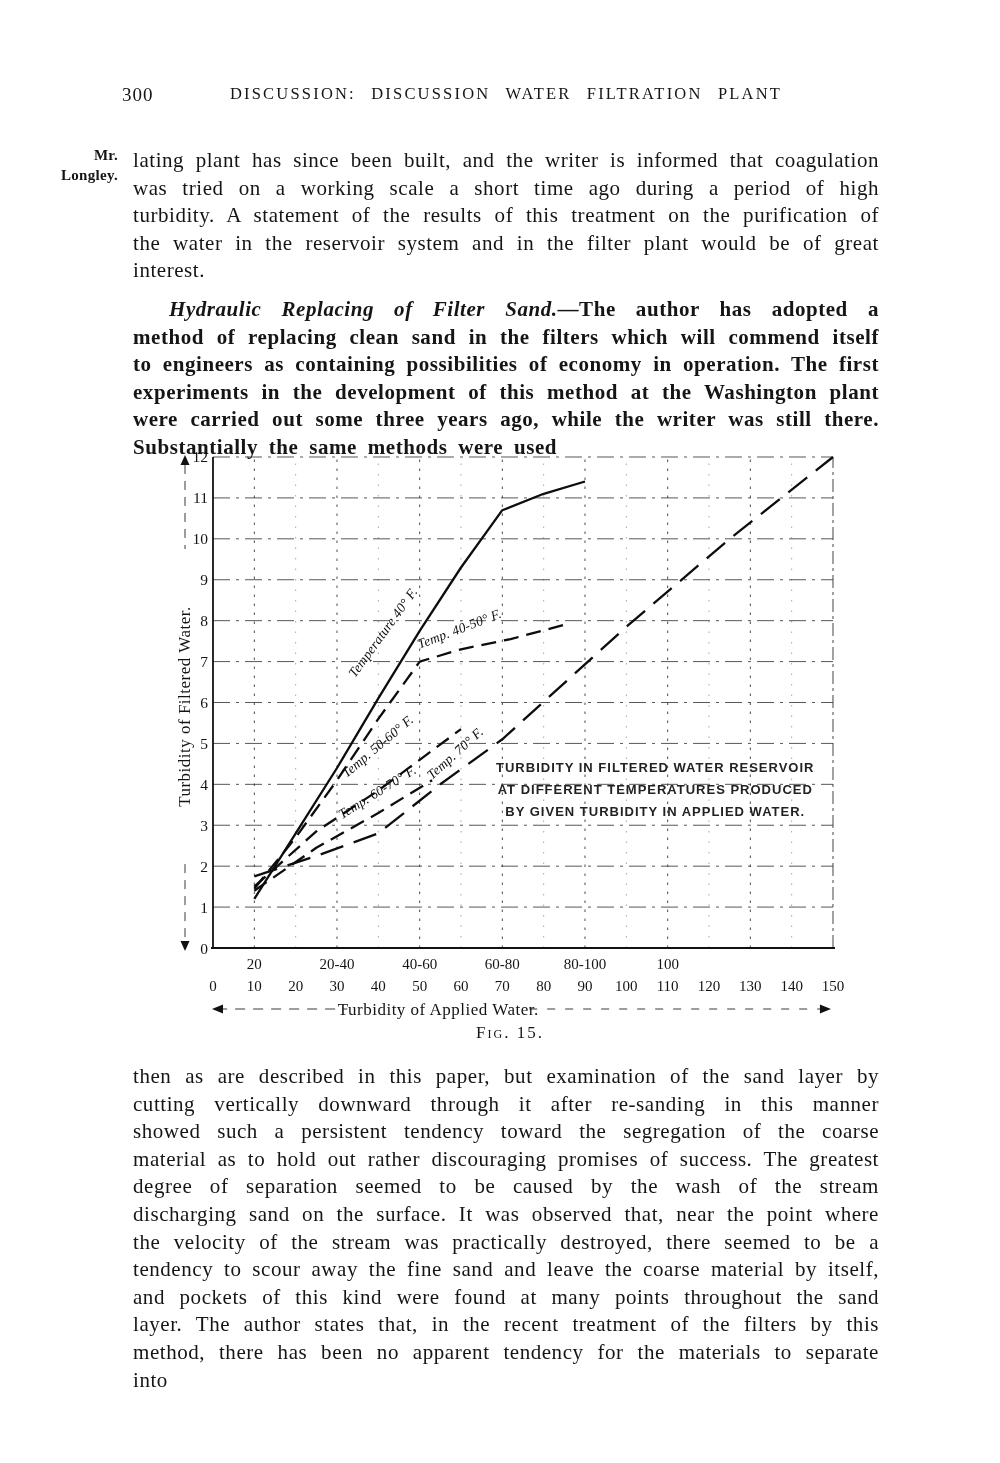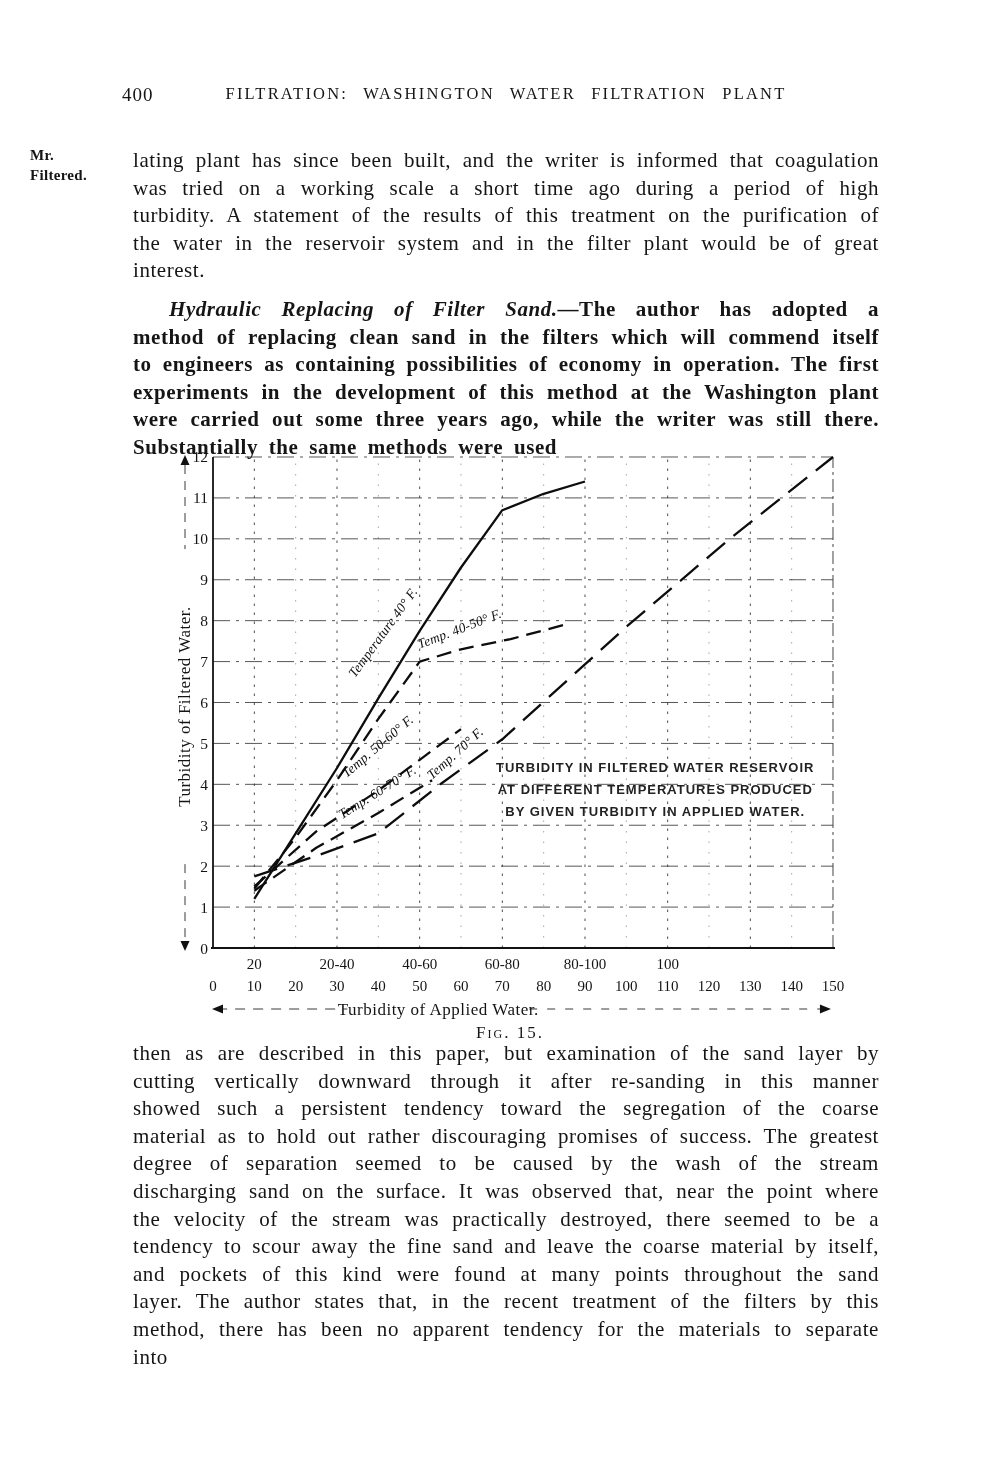--- a/index.html
+++ b/index.html
@@ -9,24 +9,24 @@
     background:#ffffff;
     font-family:"Liberation Serif", serif;
     color:#151515;
     overflow:hidden;
   }
   .header{position:absolute;top:84px;left:122px;width:768px;height:26px;}
   .pagenum{position:absolute;left:0;top:0;font-size:19px;letter-spacing:1px;}
   .running{display:block;text-align:center;font-size:16.5px;letter-spacing:2.2px;word-spacing:9px;}
   .margin-note{
     position:absolute;top:145px;left:30px;width:88px;
-    font-size:15px;line-height:20px;font-weight:bold;letter-spacing:.3px;
+    text-align:right;font-size:15px;line-height:20px;font-weight:bold;letter-spacing:.3px;
   }
   .text-top{position:absolute;top:136px;left:122px;width:768px;}
-  .text-bottom{position:absolute;top:1029px;left:122px;width:768px;}
+  .text-bottom{position:absolute;top:1052px;left:122px;width:768px;}
   .para{
     margin:11px;font-size:21px;line-height:27.6px;
     text-align:justify;word-spacing:5px;letter-spacing:.55px;
   }
   .para.indent{text-indent:36px;font-weight:bold;}
   .lead-italic{font-style:italic;}
   .fig-wrap{position:absolute;top:438px;left:150px;width:720px;height:585px;}
   .caption{
     position:absolute;top:1023px;left:150px;width:720px;text-align:center;
     font-size:17px;font-variant:small-caps;letter-spacing:2px;
@@ -40,27 +40,27 @@
   svg .curve{fill:none;stroke:#0d0d0d;stroke-width:2.3;stroke-linejoin:round;}
   svg .grid{stroke:#3a3a3a;stroke-width:1;}
   svg .axis{stroke:#111;}
 </style>
 </head>
 <body>
 
 <div class="page">
 
   <div class="header">
-    <span class="pagenum">400</span>
-    <span class="running">FILTRATION: WASHINGTON WATER FILTRATION PLANT</span>
+    <span class="pagenum">300</span>
+    <span class="running">DISCUSSION: DISCUSSION WATER FILTRATION PLANT</span>
   </div>
 
   <div class="margin-note">
     <div>Mr.</div>
-    <div>Filtered.</div>
+    <div>Longley.</div>
   </div>
 
   <div class="text-top">
     <p class="para">lating plant has since been built, and the writer is informed that coagulation was tried on a working scale a short time ago during a period of high turbidity. A statement of the results of this treatment on the purification of the water in the reservoir system and in the filter plant would be of great interest.</p>
     <p class="para indent"><span class="lead-italic">Hydraulic Replacing of Filter Sand.</span><span>—The author has adopted a method of replacing clean sand in the filters which will commend itself to engineers as containing possibilities of economy in operation. The first experiments in the development of this method at the Washington plant were carried out some three years ago, while the writer was still there. Substantially the same methods were used</span></p>
   </div>
 
   <div class="fig-wrap">
     <svg id="chart" width="720" height="585" viewBox="0 0 720 585" xmlns="http://www.w3.org/2000/svg">
         <line x1="104.333" y1="510" x2="104.333" y2="18.99599999999998" class="grid" stroke-dasharray="2.5 6.5" opacity="0.9"></line>

